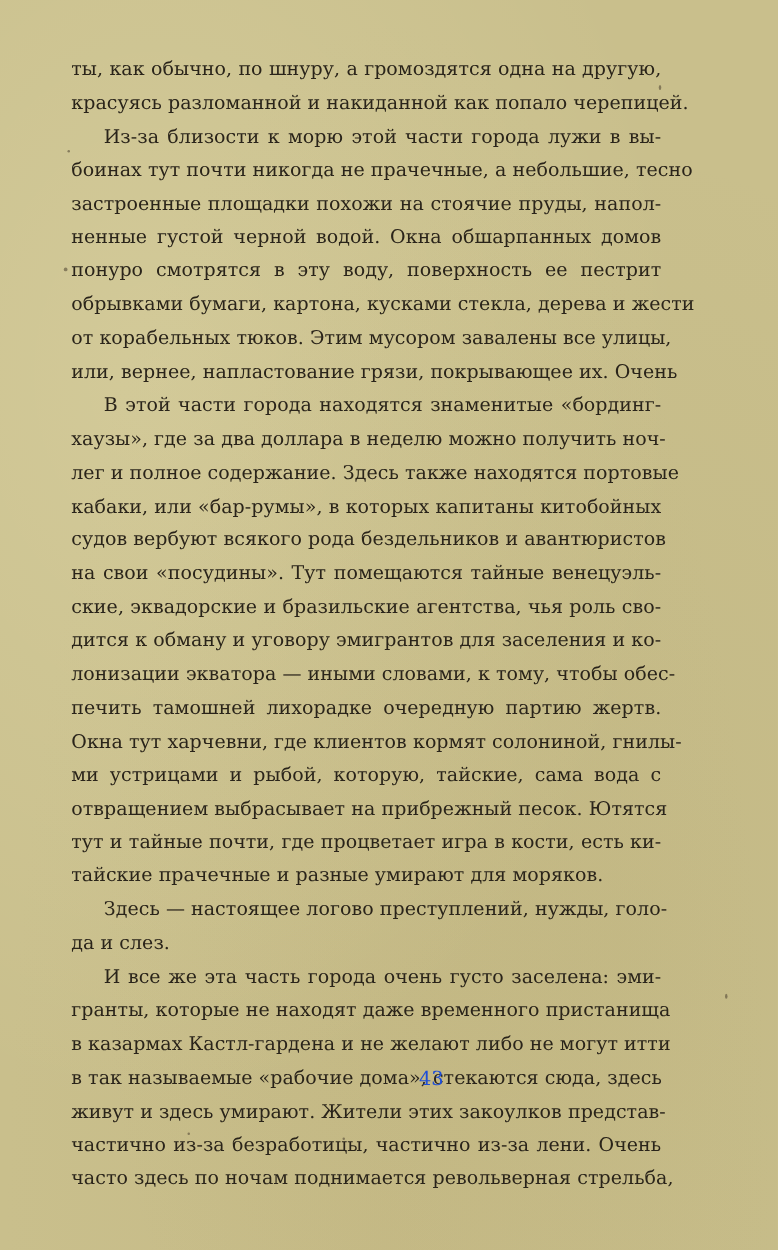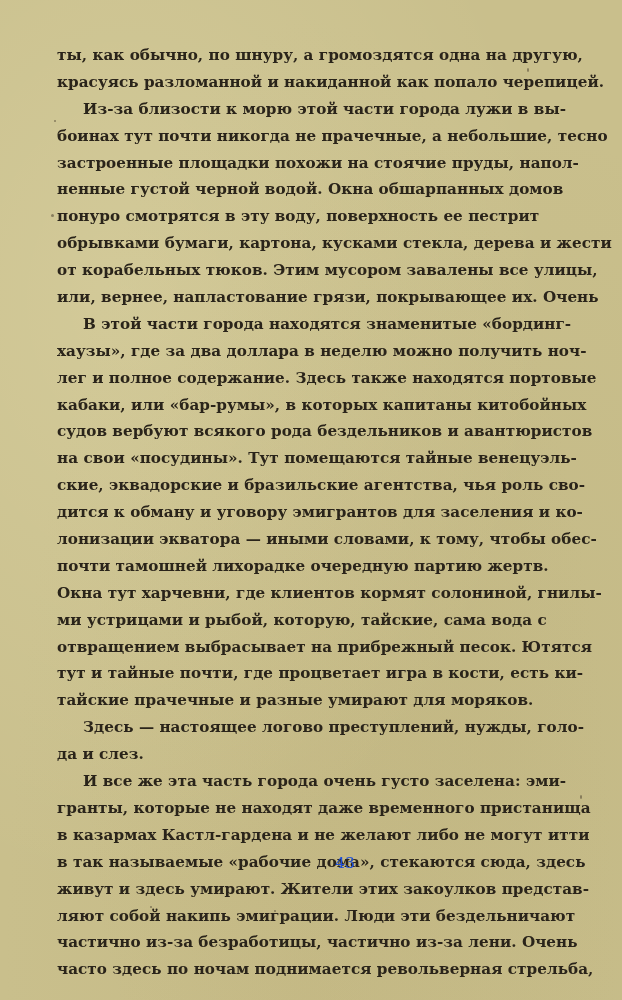--- a/index.html
+++ b/index.html
@@ -35,21 +35,20 @@
     .line {
       display: block;
       height: 26.9px;
       line-height: 26.9px;
       font-size: 15.2px;
       white-space: nowrap;
       text-align: justify;
       text-align-last: justify;
       letter-spacing: 0.05px;
       word-spacing: 0px;
-      font-weight: bold;
     }
     .line.indent {
       padding-left: 26px;
     }
     .line.last {
       text-align-last: left;
     }
     .page-number {
       position: absolute;
       left: 0;
@@ -93,40 +92,39 @@
     <div>
       <span class="line indent">В этой части города находятся знаменитые «бординг-</span>
       <span class="line">хаузы», где за два доллара в неделю можно получить ноч-</span>
       <span class="line">лег и полное содержание. Здесь также находятся портовые</span>
       <span class="line">кабаки, или «бар-румы», в которых капитаны китобойных</span>
       <span class="line">судов вербуют всякого рода бездельников и авантюристов</span>
       <span class="line">на свои «посудины». Тут помещаются тайные венецуэль-</span>
       <span class="line">ские, эквадорские и бразильские агентства, чья роль сво-</span>
       <span class="line">дится к обману и уговору эмигрантов для заселения и ко-</span>
       <span class="line">лонизации экватора — иными словами, к тому, чтобы обес-</span>
-      <span class="line">почти тамошней лихорадке очередную партию жертв.</span>
+      <span class="line">печить тамошней лихорадке очередную партию жертв.</span>
       <span class="line">Окна тут харчевни, где клиентов кормят солониной, гнилы-</span>
       <span class="line">ми устрицами и рыбой, которую, тайские, сама вода с</span>
       <span class="line">отвращением выбрасывает на прибрежный песок. Ютятся</span>
       <span class="line">тут и тайные почти, где процветает игра в кости, есть ки-</span>
       <span class="line last">тайские прачечные и разные умирают для моряков.</span>
     </div>
 
     <div>
       <span class="line indent">Здесь — настоящее логово преступлений, нужды, голо-</span>
       <span class="line last">да и слез.</span>
     </div>
 
     <div>
       <span class="line indent">И все же эта часть города очень густо заселена: эми-</span>
       <span class="line">гранты, которые не находят даже временного пристанища</span>
       <span class="line">в казармах Кастл-гардена и не желают либо не могут итти</span>
       <span class="line">в так называемые «рабочие дома», стекаются сюда, здесь</span>
       <span class="line">живут и здесь умирают. Жители этих закоулков представ-</span>
-      <span class="line">ляют собой накипь эмиграции. Люди эти бездельничают</span>
       <span class="line">частично из-за безработицы, частично из-за лени. Очень</span>
       <span class="line">часто здесь по ночам поднимается револьверная стрельба,</span>
     </div>
 
   </div>
 
   <div class="page-number">43</div>
 
   <span class="speck" style="left:51px;top:214px;width:3px;height:3px;"></span>
   <span class="speck" style="left:527px;top:68px;width:2px;height:4px;"></span>

